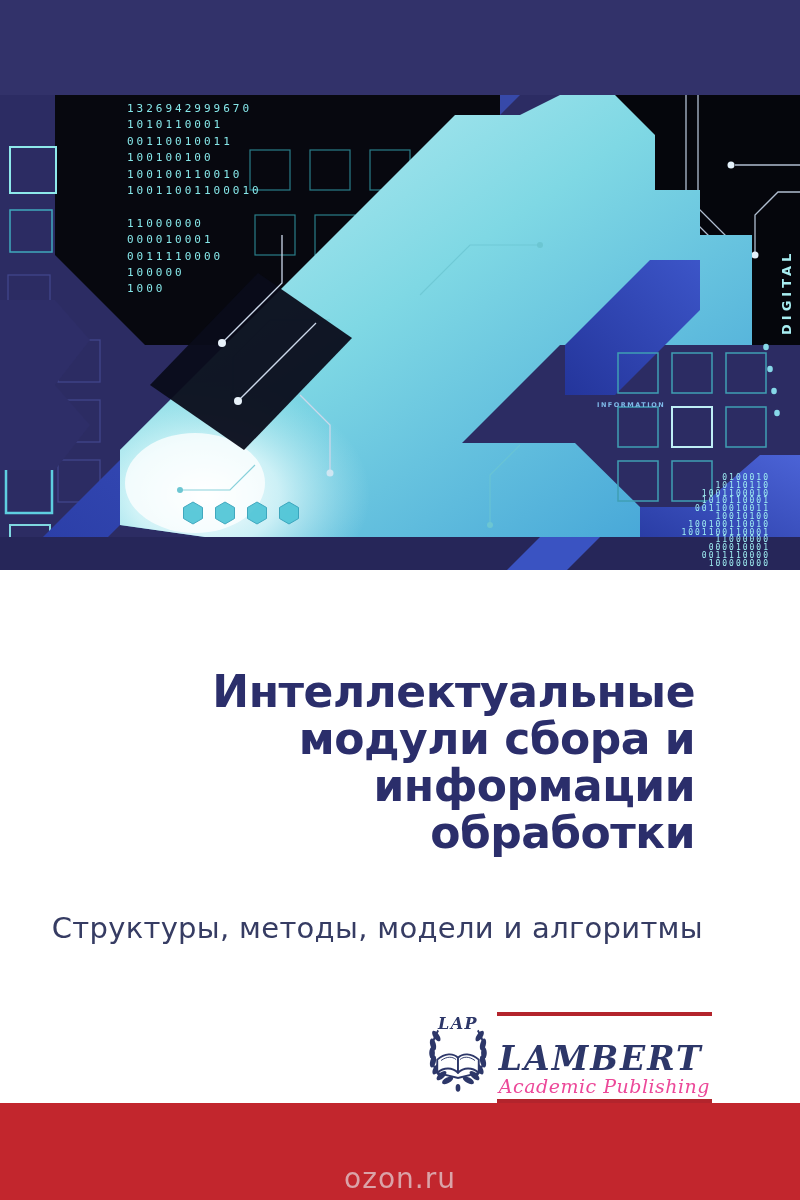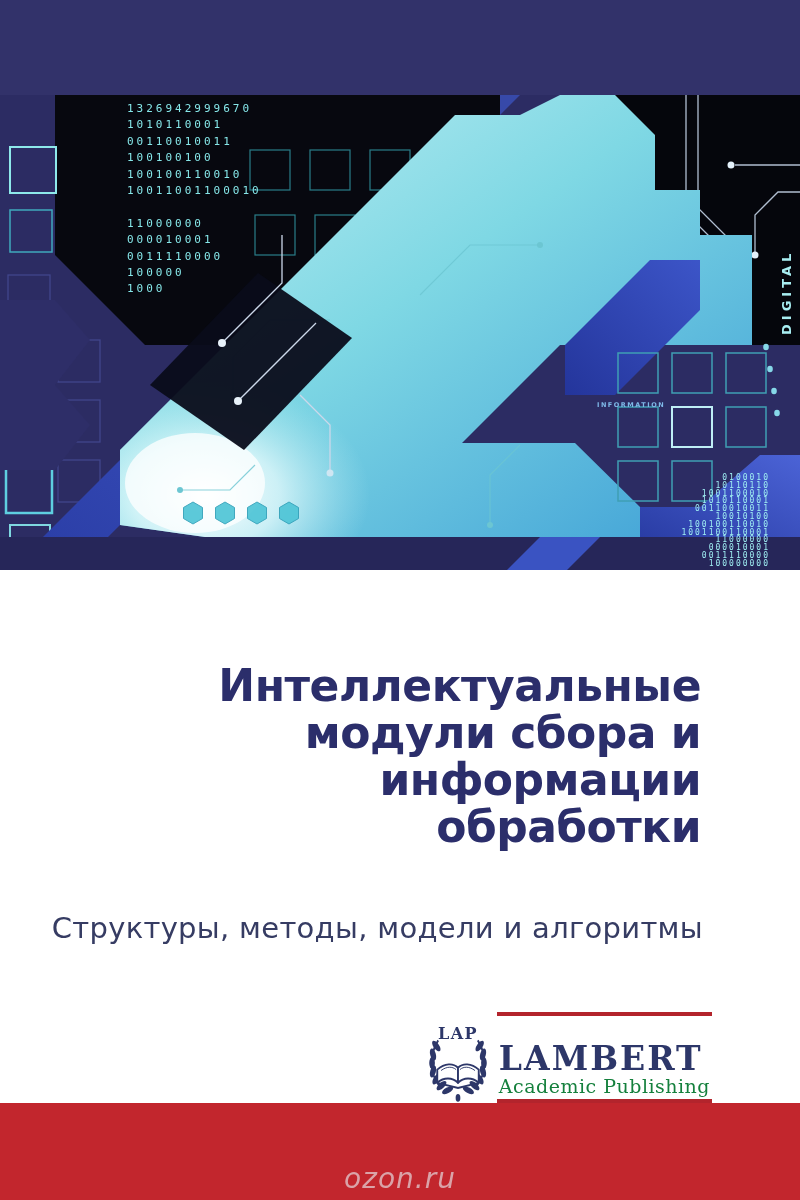--- a/index.html
+++ b/index.html
@@ -14,39 +14,39 @@
   .artwork svg{display:block;width:800px;height:475px;}
   .bin{position:absolute;font-family:"DejaVu Sans Mono",monospace;color:#86e7e9;}
   .bin div:empty::before{content:"\00a0";}
   .bin-tl{left:127px;top:6px;font-size:11px;line-height:16.4px;letter-spacing:3px;}
   .bin-br{right:30px;top:379px;font-size:8px;line-height:7.8px;letter-spacing:2px;
           text-align:right;color:#9feef2;}
 
   
   .authors{position:absolute;top:591px;right:97px;text-align:right;
            font-size:24px;line-height:29px;color:#3c4273;}
-  .title{position:absolute;top:660px;right:97px;margin:2px;width:640px;text-align:right;
+  .title{position:absolute;top:660px;right:97px;margin:8px;width:640px;text-align:right;
          font-size:44px;line-height:47px;font-weight:bold;color:#2b2e6b;letter-spacing:-0.5px;}
   .subtitle{position:absolute;top:911px;right:97px;text-align:right;
             font-size:29px;color:#363c63;letter-spacing:0.3px;}
 
   
-  .logo{position:absolute;top:1002px;right:88px;display:flex;align-items:flex-end;gap:6px;}
+  .logo{position:absolute;top:1002px;right:88px;display:flex;align-items:center;gap:6px;font-style:italic;}
   .emblem{width:66px;height:80px;}
   .lambert{margin-top:10px;}
   .rule{height:4px;background:#b3242c;}
   .lambert-name{font-family:"DejaVu Serif",serif;font-weight:bold;font-size:33px;line-height:35px;
                 color:#2d3769;letter-spacing:2px;padding:1px 2px 0 2px;margin-top:24px;}
-  .lambert-tag{font-family:"DejaVu Serif",serif;font-size:19px;line-height:20px;color:#15803d;
+  .lambert-tag{font-family:"DejaVu Serif",serif;font-size:19px;line-height:20px;color:#ec4899;
                letter-spacing:0.5px;padding:0 2px 3px 2px;}
 
   
   .red-band{position:absolute;left:0;top:1103px;width:800px;height:97px;background:#c2262d;}
   .watermark{position:absolute;left:0;top:1162px;width:800px;text-align:center;
-             font-size:28px;letter-spacing:1px;color:#daa3a8;font-style:italic;}
+             font-size:28px;letter-spacing:1px;color:#daa3a8;}
 </style>
 </head>
 <body>
 
 <div class="stage">
 
   <div class="top-band"></div>
 
   <div class="artwork">
     <svg viewBox="0 0 800 475">

